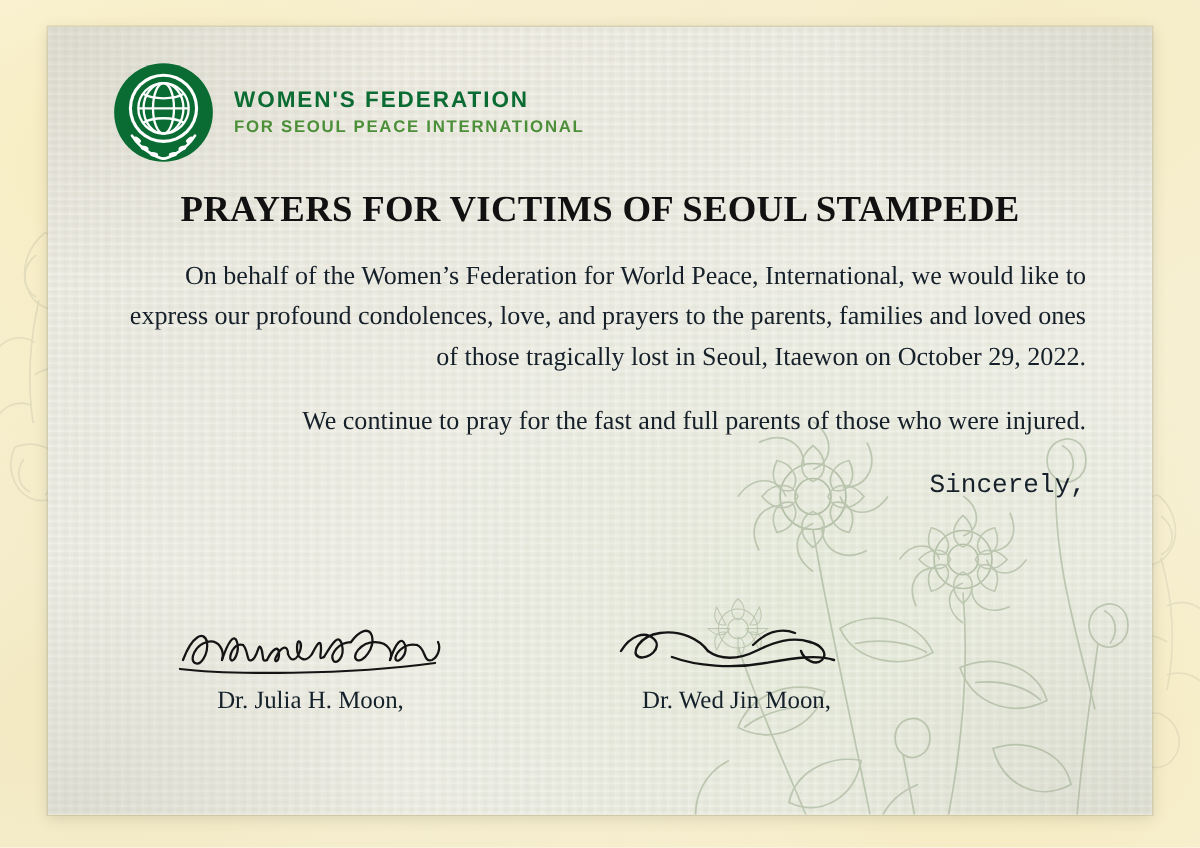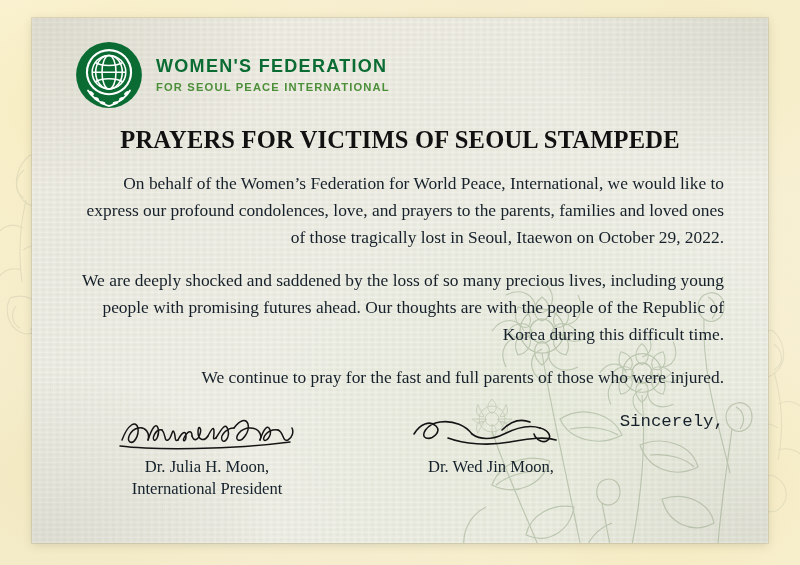--- a/index.html
+++ b/index.html
@@ -103,21 +103,21 @@
     height: 70px;
     flex: 0 0 70px;
   }
   #logo-text {
     margin-left: 12px;
     line-height: 1.1;
   }
   #org-name {
     font-family: "Liberation Sans", sans-serif;
     font-weight: bold;
-    font-size: 18px;
+    font-size: 15px;
     letter-spacing: 1.3px;
     color: #0a6c33;
   }
   #org-sub {
     font-family: "Liberation Sans", sans-serif;
     font-weight: bold;
     font-size: 11.2px;
     letter-spacing: 1.15px;
     color: #4c8f39;
     margin-top: 4px;
@@ -337,21 +337,20 @@
         <div id="logo-text">
           <div id="org-name">WOMEN'S FEDERATION</div>
           <div id="org-sub">FOR SEOUL PEACE INTERNATIONAL</div>
         </div>
       </div>
 
       <div id="doc-title">PRAYERS FOR VICTIMS OF SEOUL STAMPEDE</div>
 
       <div id="body-text">
         <p>On behalf of the Women’s Federation for World Peace, International, we would like to express our profound condolences, love, and prayers to the parents, families and loved ones of those tragically lost in Seoul, Itaewon on October 29, 2022.</p>
-        <p>We are deeply shocked and saddened by the loss of so many precious lives, including young people with promising futures ahead. Our thoughts are with the people of the Republic of Korea during this difficult time.</p>
         <p>We continue to pray for the fast and full parents of those who were injured.</p>
         <p class="sincerely">Sincerely,</p>
       </div>
 
       <div id="sign-area">
 
         <div class="sign-block first">
           <svg class="sig-svg" width="190" height="46" viewBox="0 0 190 46">
             <g fill="none" stroke="#141414" stroke-width="1.5" stroke-linecap="round" stroke-linejoin="round">
               <path d="M10 30 C16 14 24 10 26 18 C27 26 22 34 18 32 C14 30 18 20 26 18 C34 16 38 24 36 30"></path>
@@ -361,21 +360,20 @@
               <path d="M80 26 C82 32 86 30 88 24 C90 18 86 14 86 22 C86 30 92 32 96 26"></path>
               <path d="M96 26 C100 18 102 16 102 22 C102 28 100 30 104 28"></path>
               <path d="M104 28 C110 18 114 12 116 20 C118 28 112 34 110 30 C108 26 114 18 122 18"></path>
               <path d="M122 18 C128 10 134 8 136 14 C138 22 130 32 126 30 C122 28 128 18 138 18 C148 18 150 26 148 30"></path>
               <path d="M148 30 C152 18 156 14 158 20 C160 26 154 32 152 30 C150 28 156 18 166 20"></path>
               <path d="M166 20 C172 22 170 32 176 30 C180 28 182 22 180 18"></path>
               <path d="M8 36 C40 40 120 40 178 32"></path>
             </g>
           </svg>
           <div class="sign-name">Dr. Julia H. Moon,</div>
-          <div class="sign-role">International President</div>
         </div>
 
         <div class="sign-block second">
           <svg class="sig-svg" width="170" height="46" viewBox="0 0 170 46">
             <g fill="none" stroke="#141414" stroke-width="1.6" stroke-linecap="round" stroke-linejoin="round">
               <path d="M8 24 C14 14 24 10 30 16 C36 22 26 30 20 28 C14 26 20 14 34 12 C48 10 60 16 66 24"></path>
               <path d="M66 24 C74 30 86 30 98 24 C110 18 122 14 134 18"></path>
               <path d="M134 18 C142 20 146 26 142 30 C138 34 130 30 128 24"></path>
               <path d="M42 28 C58 34 82 36 104 32 C122 29 138 26 150 30"></path>
               <path d="M96 20 C104 12 114 8 124 12"></path>

